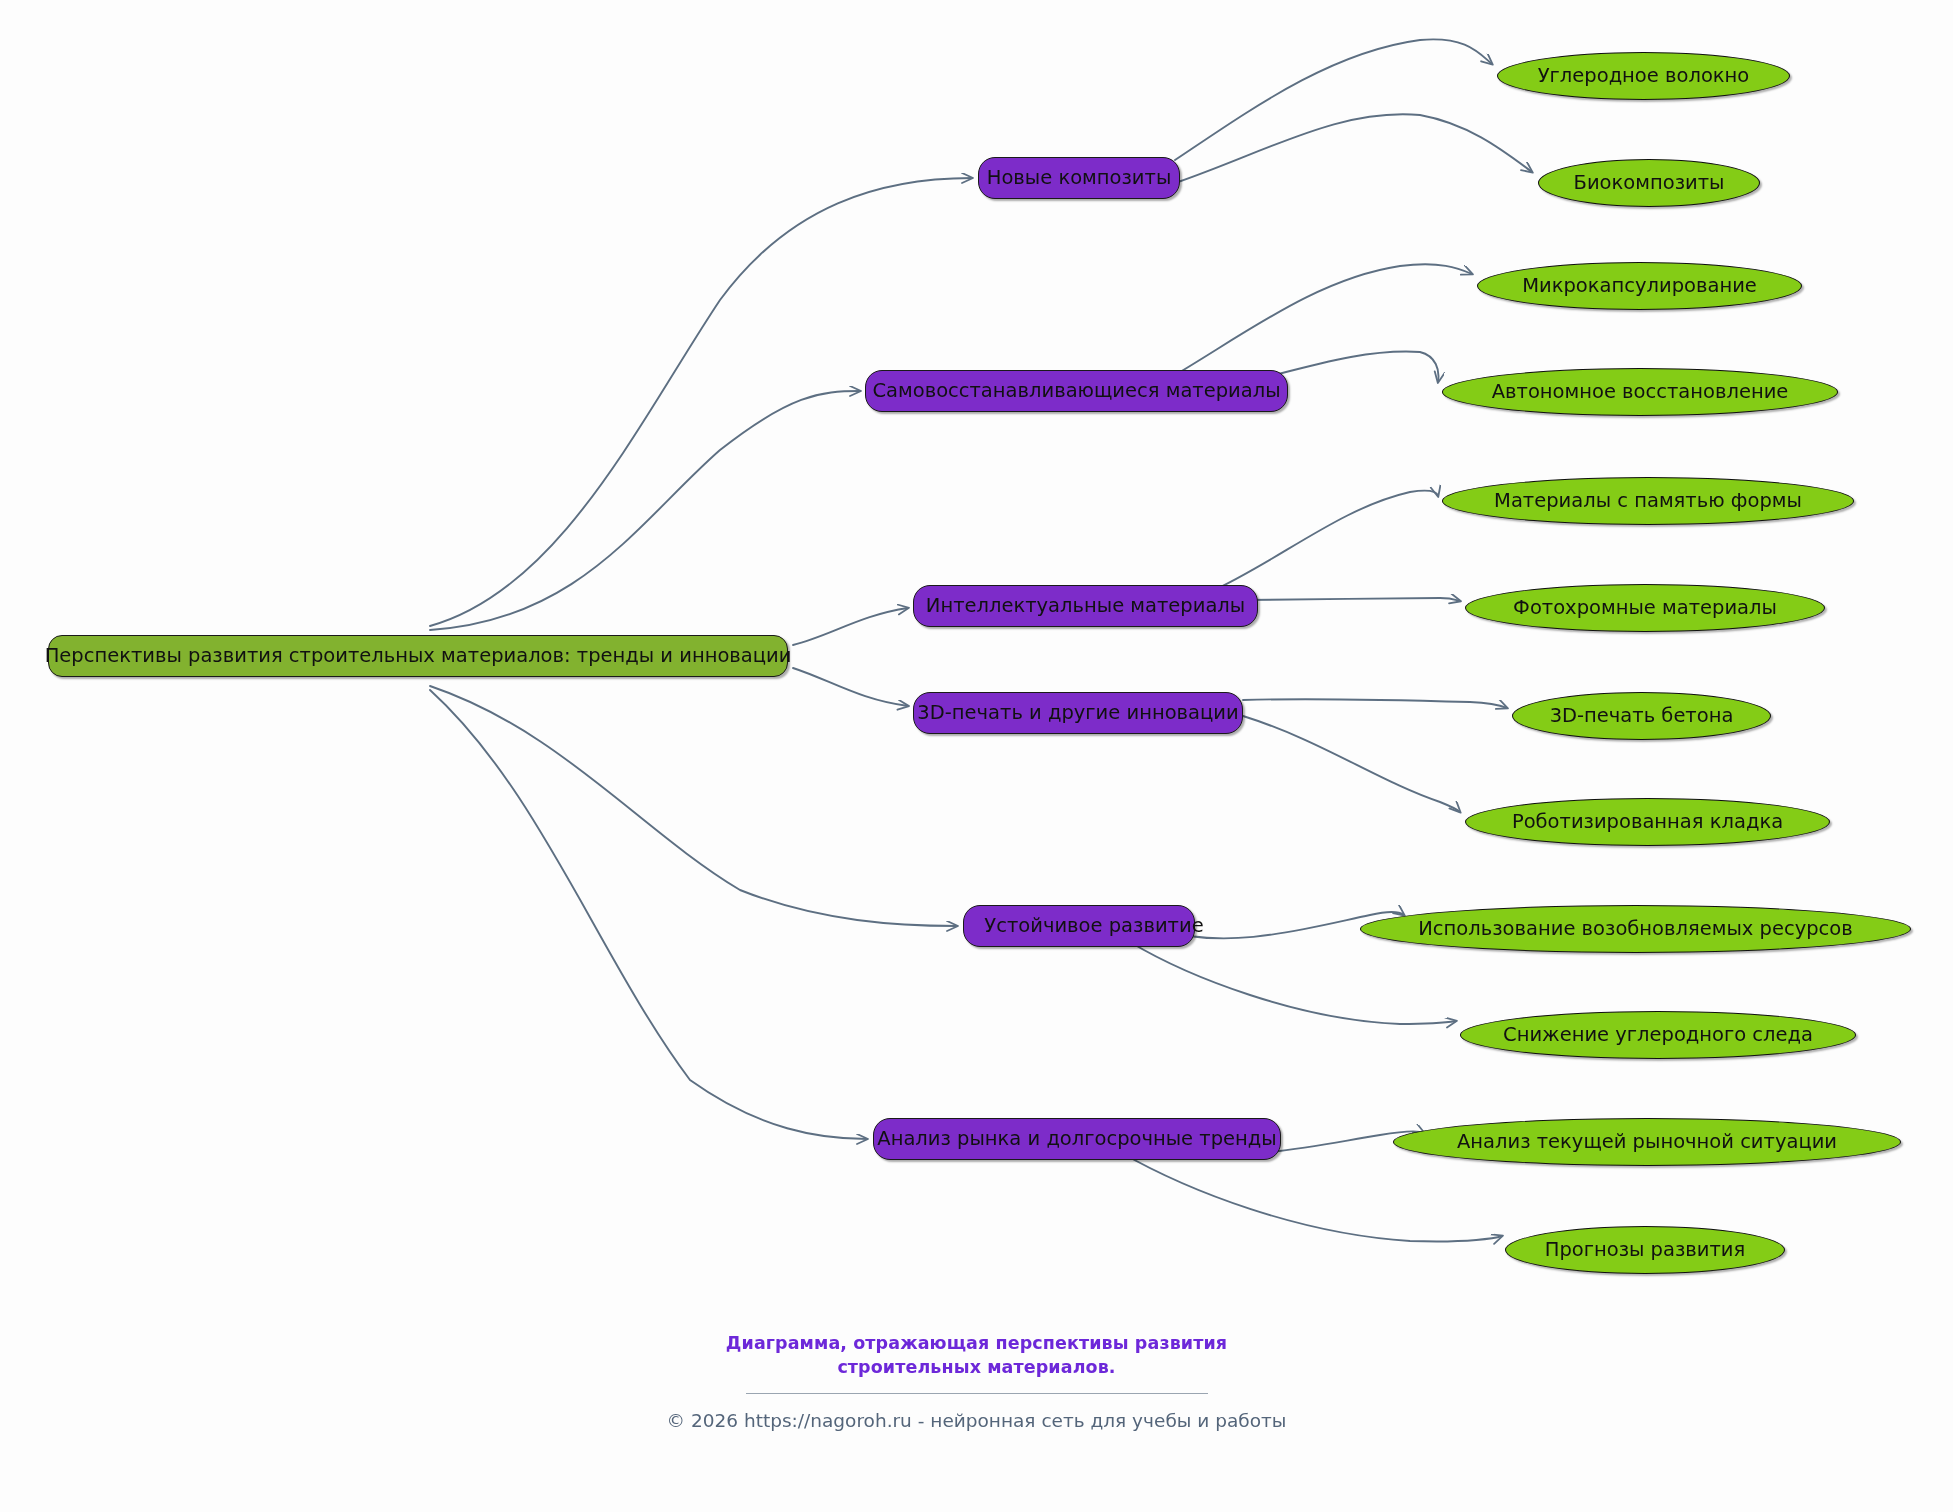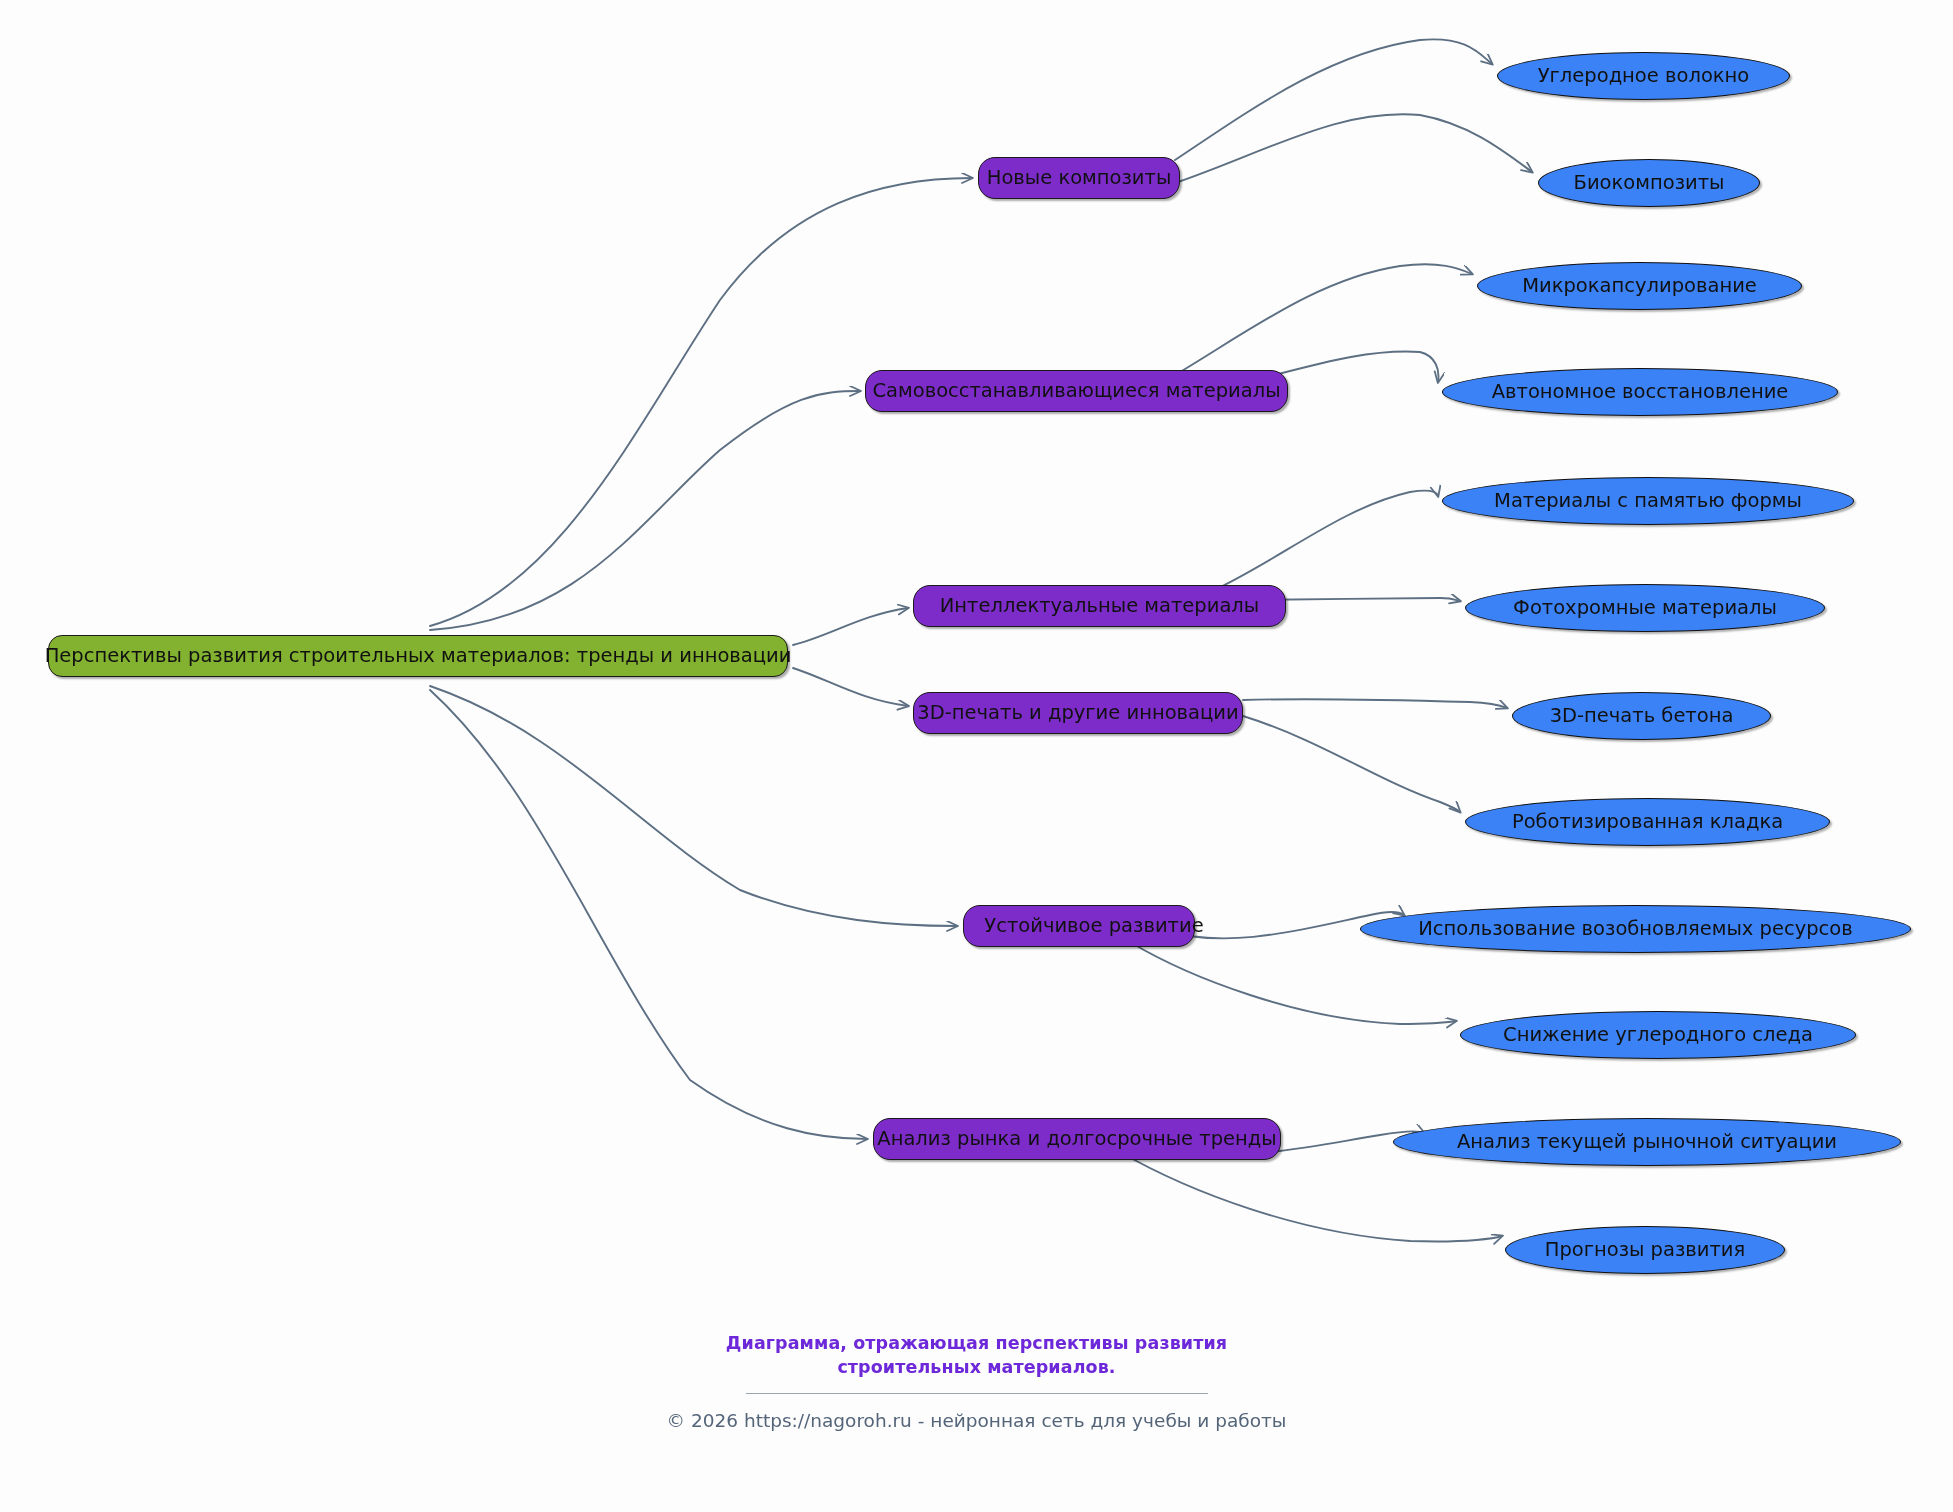--- a/index.html
+++ b/index.html
@@ -38,21 +38,21 @@
     background:#7d2cc9;
     border:1.6px solid #1a1a1a;
     border-radius:17px;
     font-size:19.5px;
     box-shadow:2px 2px 2px rgba(0,0,0,.32);
     padding:0 14px;
   }
 
   
   .node.leaf{
-    background:#3b82f6;
+    background:#84cc16;
     border:1.8px solid #101010;
     border-radius:50%;
     font-size:19.5px;
     box-shadow:2px 2px 2px rgba(0,0,0,.30);
   }
 
   .caption{
     position:absolute;
     left:0;right:0;
     text-align:center;
@@ -138,21 +138,21 @@
   <div class="node branch" style="left:865px;top:370px;width:423px;height:42px;">
     <span>Самовосстанавливающиеся материалы</span>
   </div>
   <div class="node leaf" style="left:1477px;top:262px;width:325px;height:48px;">
     <span>Микрокапсулирование</span>
   </div>
   <div class="node leaf" style="left:1442px;top:368px;width:396px;height:48px;">
     <span>Автономное восстановление</span>
   </div>
 
-  <div class="node branch" style="left:913px;top:585px;width:373px;height:42px;text-align:right;">
+  <div class="node branch" style="left:913px;top:585px;width:345px;height:42px;text-align:right;">
     <span>Интеллектуальные материалы</span>
   </div>
   <div class="node leaf" style="left:1442px;top:477px;width:412px;height:48px;">
     <span>Материалы с памятью формы</span>
   </div>
   <div class="node leaf" style="left:1465px;top:584px;width:360px;height:48px;">
     <span>Фотохромные материалы</span>
   </div>
 
   <div class="node branch" style="left:913px;top:692px;width:330px;height:42px;">

